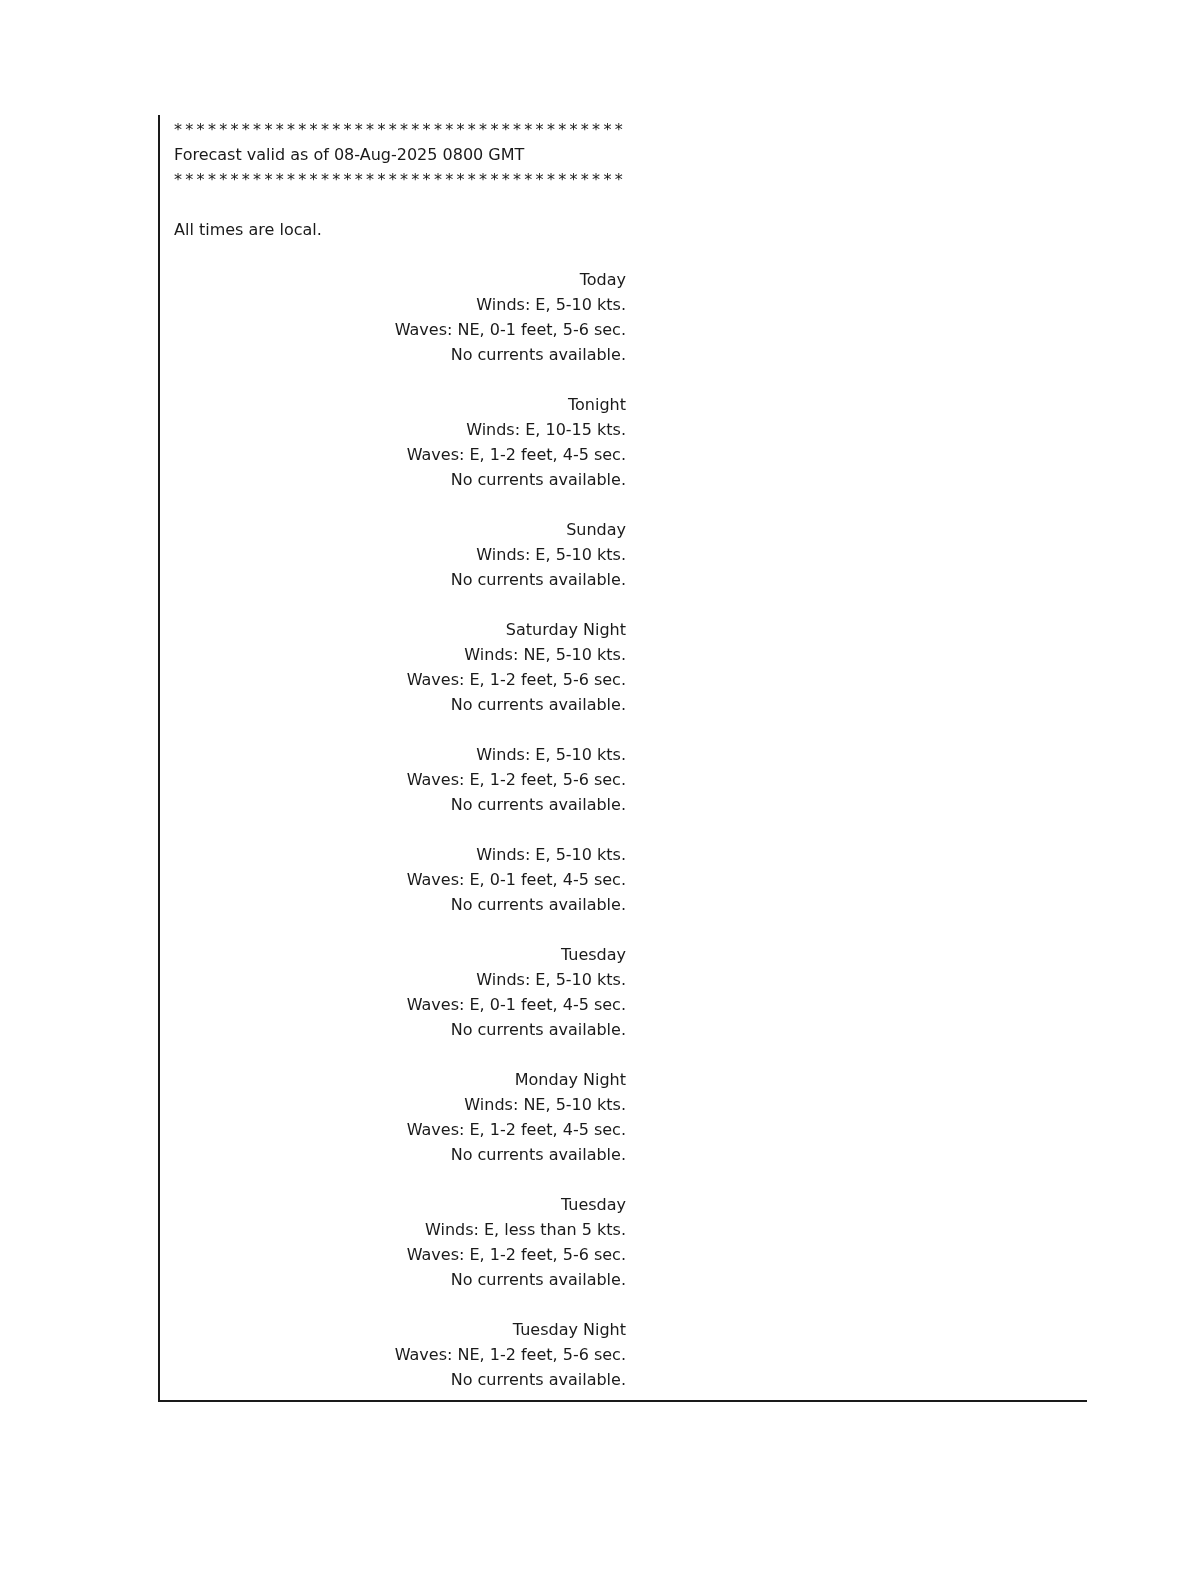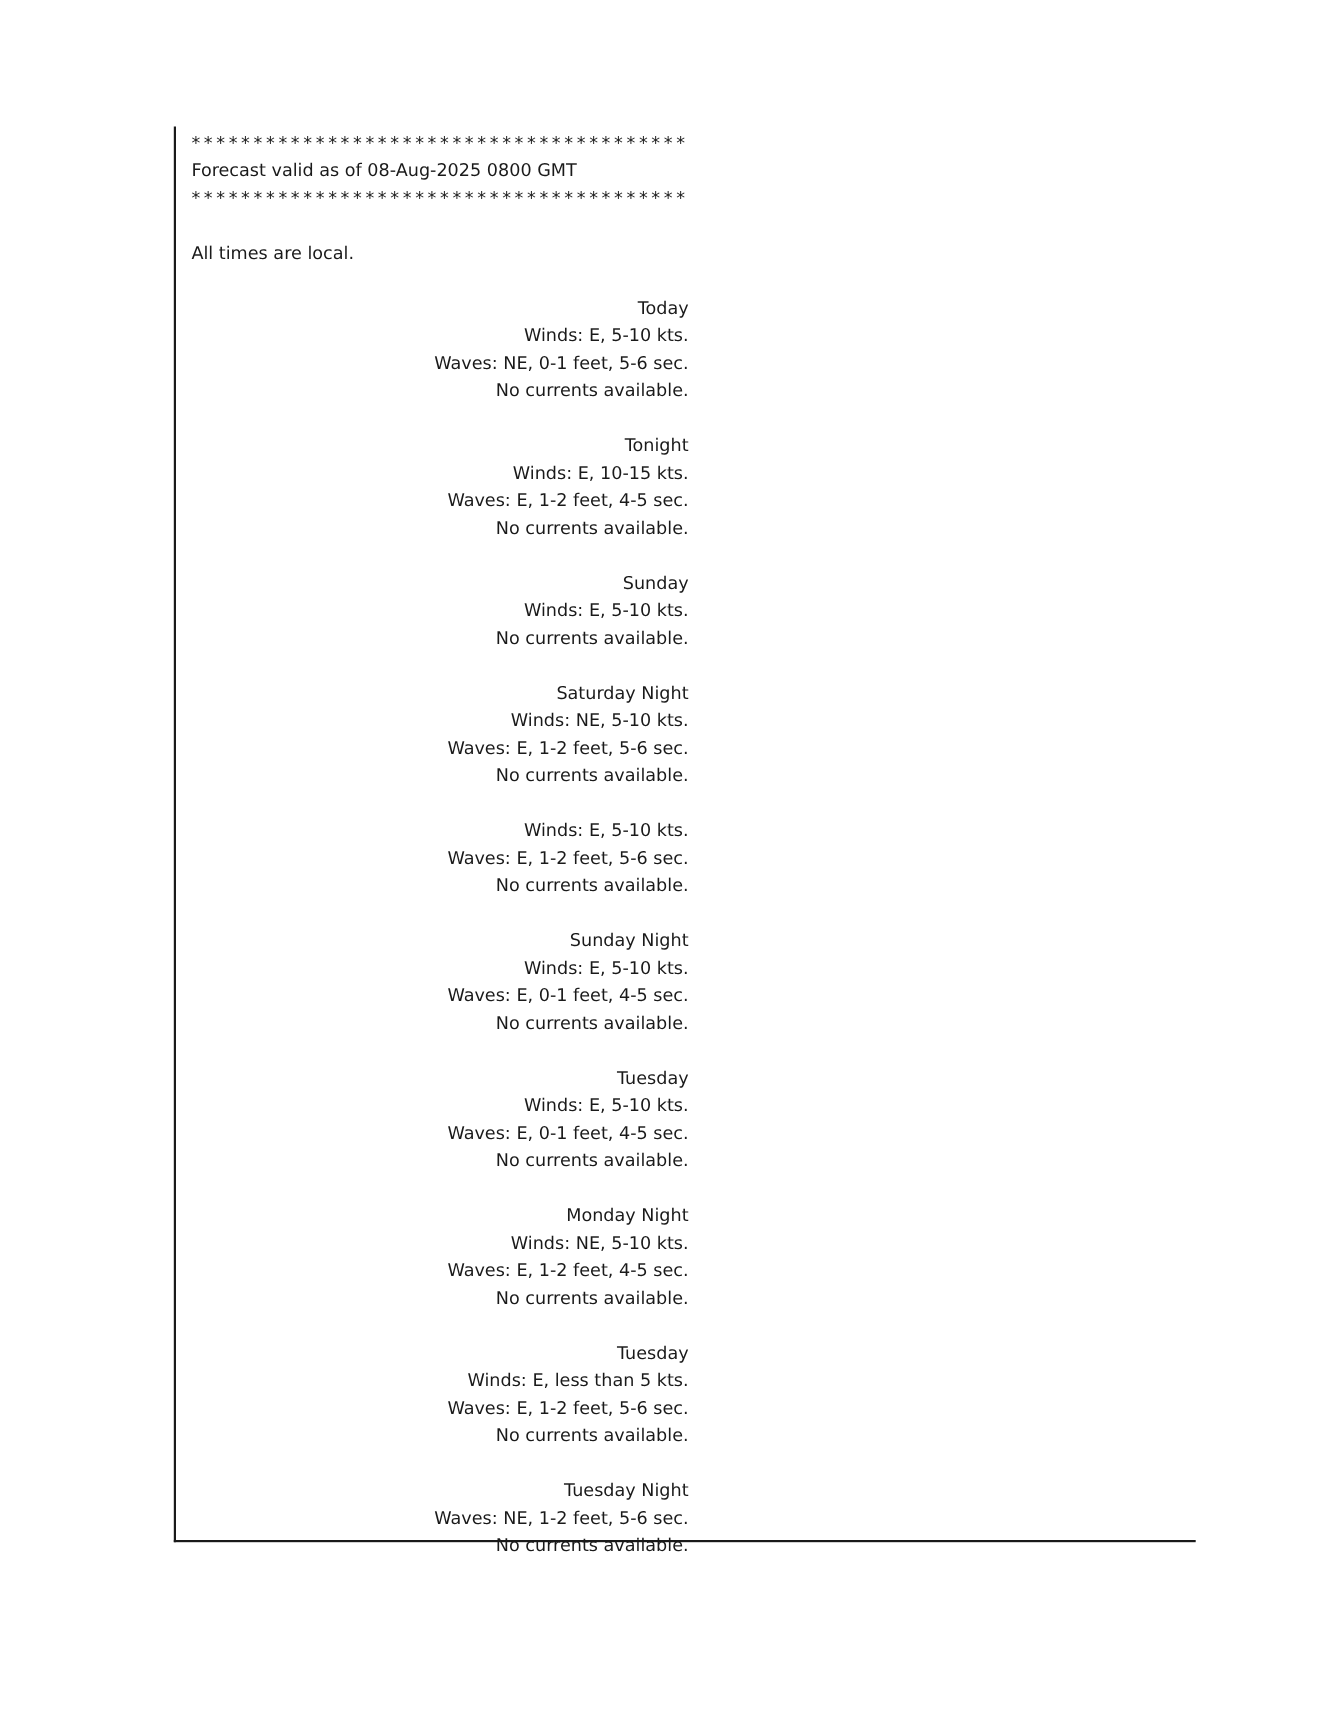--- a/index.html
+++ b/index.html
@@ -100,21 +100,20 @@
       <div class="line indent">No currents available.</div>
     </div>
 
     <div class="block">
       <div class="line indent">Winds: E, 5-10 kts.</div>
       <div class="line indent">Waves: E, 1-2 feet, 5-6 sec.</div>
       <div class="line indent">No currents available.</div>
     </div>
 
     <div class="block">
-      <div class="line">Sunday Night</div>
       <div class="line indent">Winds: E, 5-10 kts.</div>
       <div class="line indent">Waves: E, 0-1 feet, 4-5 sec.</div>
       <div class="line indent">No currents available.</div>
     </div>
 
     <div class="block">
       <div class="line">Tuesday</div>
       <div class="line indent">Winds: E, 5-10 kts.</div>
       <div class="line indent">Waves: E, 0-1 feet, 4-5 sec.</div>
       <div class="line indent">No currents available.</div>

